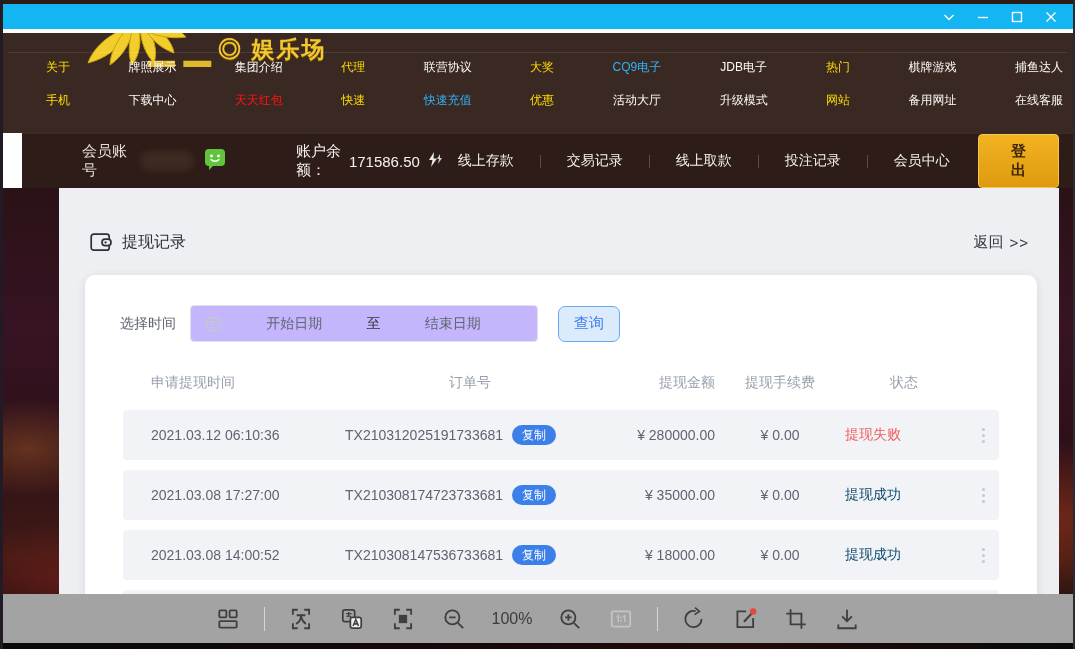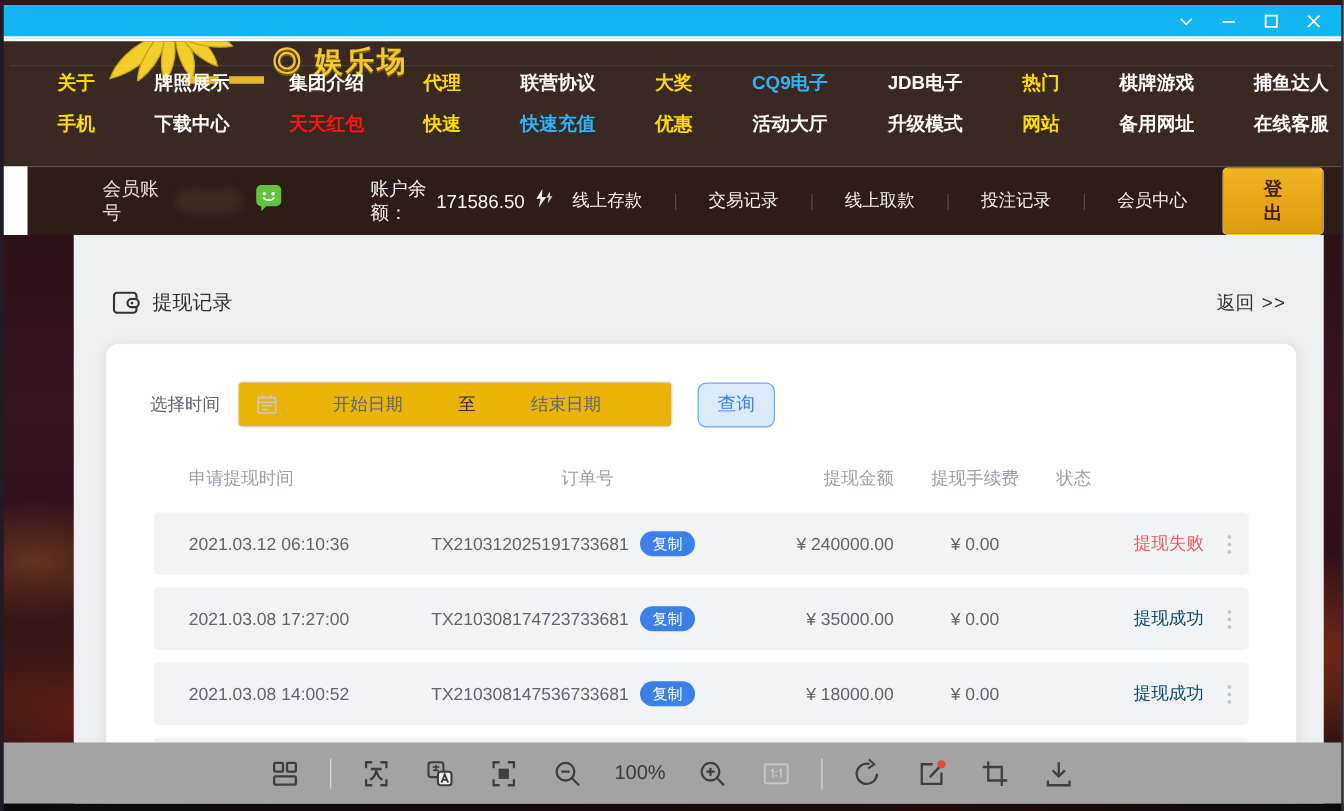--- a/index.html
+++ b/index.html
@@ -18,21 +18,21 @@
 
   
   .site-header { position:absolute; left:0; right:0; top:33px; height:100px; background:#3a2822; overflow:hidden; z-index:5; }
   .logo { position:absolute; left:84px; top:-34px; height:66px; display:flex; align-items:flex-end; gap:14px; }
   .logo-suffix { color:#f2c82e; font-size:23px; font-weight:700; letter-spacing:2px; text-shadow:0 1px 0 #7a5a00; }
   .logo-ghost { position:absolute; left:148px; top:18px; width:110px; height:16px; overflow:hidden;
                 color:#f2c82e; font-size:34px; font-weight:700; letter-spacing:10px; opacity:.9; }
   .logo-divider { position:absolute; left:8px; right:8px; top:19px; height:1px; background:rgba(255,255,255,.09); }
   .main-nav { position:absolute; left:46px; right:12px; top:24px; display:flex; justify-content:space-between; }
   .nav-col { display:flex; flex-direction:column; align-items:center; gap:13px; }
-  .nav-link { font-size:15px; font-weight:700; cursor:pointer; white-space:nowrap; line-height:20px; }
+  .nav-link { font-size:12px; font-weight:400; cursor:pointer; white-space:nowrap; line-height:20px; }
   .c-y{ color:#ffdc00; } .c-w{ color:#fdfbf8; } .c-r{ color:#ff1414; } .c-b{ color:#2fb3f8; } .c-g{ color:#3cd32a; }
 
   
   .account-bar { position:absolute; left:0; right:0; top:133px; height:55px; background:#2d1c17;
                  border-top:1px solid rgba(255,255,255,.07); z-index:5;
                  display:flex; align-items:center; padding:0 16px 0 60px;margin-left:22px; }
   .member-label { color:#e9ddd4; font-size:15px; }
   .member-blur { width:64px; height:20px; margin-left:8px; border-radius:10px; background:#3d2a22; filter:blur(3px); }
   .chat-icon { margin-left:10px; cursor:pointer; }
   .balance { margin-left:70px; color:#f5f2ef; font-size:15px; display:flex; align-items:center; gap:6px; }
@@ -56,41 +56,41 @@
   .section-title { font-size:16px; color:#2e3138; margin-left:10px; }
   .back-link { margin-left:auto; font-size:15px; color:#2e3138; cursor:pointer; display:flex; align-items:center; gap:6px; }
   .back-arrows { font-size:15px; letter-spacing:1px; color:#2e3138; }
 
   .card { position:absolute; left:26px; top:87px; width:952px; height:420px; background:#ffffff;
           border-radius:10px; box-shadow:0 2px 10px rgba(60,70,90,.12); }
 
   .filter-row { display:flex; align-items:center; padding:30px 0 0 35px; }
   .filter-label { font-size:14px; color:#5e6470; }
   .date-input { margin-left:14px; width:348px; height:37px; border:1px solid #dfe3e8; border-radius:4px;
-                background:#eab308; display:flex; align-items:center; padding:0 12px 0 14px; cursor:text; }
+                background:#c4b5fd; display:flex; align-items:center; padding:0 12px 0 14px; cursor:text; }
   .date-ph { flex:1; text-align:center; font-size:14px; color:#5f6672; }
   .date-sep { font-size:14px; color:#30333a; }
   .search-btn { margin-left:20px; width:62px; height:36px; background:#dcebfc; border:1px solid #6aa8f8;
                 border-radius:7px; color:#3a7ef0; font-size:15px; cursor:pointer; }
 
   .table-wrap { margin:24px 38px 0 38px; }
   .t-grid { display:grid; grid-template-columns:222px 250px 120px 130px 118px 1fr; align-items:center; }
   .t-head { height:34px; }
   .t-head > div { font-size:14px; color:#98a0ac; }
   .th-time{ padding-left:28px; } .th-order{ text-align:center; } .th-amount{ text-align:right; }
-  .th-fee{ text-align:center; } .th-status{ text-align:left; }
+  .th-fee{ text-align:center; } .th-status{ text-align:center; }
   .t-row { height:50px; margin-top:10px; background:#f1f3f6; border-radius:4px; }
   .t-row:first-of-type { margin-top:6px; }
   .td-time { padding-left:28px; font-size:14px; color:#5e6470; }
   .td-order { display:flex; align-items:center; gap:9px; font-size:14px; color:#5e6470; }
   .copy-badge { background:#3d7fe8; color:#fff; font-size:12px; line-height:20px; padding:0 10px;
                 border-radius:10px; cursor:pointer; }
   .td-amount { text-align:right; font-size:14px; color:#5e6470; }
   .td-fee { text-align:center; font-size:14px; color:#5e6470; }
-  .td-status { text-align:right; font-size:14px; }
+  .td-status { text-align:left; font-size:14px; }
   .st-fail { color:#f25c5c; cursor:pointer; } .st-ok { color:#0c4a6e; cursor:pointer; }
   .td-dots { display:flex; justify-content:flex-end; padding-right:8px; }
   .dots { width:3px; height:3px; border-radius:50%; background:#c2c8d2; cursor:pointer;
           box-shadow:0 -6px 0 #c2c8d2, 0 6px 0 #c2c8d2; margin:6px; }
   .t-row.partial { background:#f1f3f6; }
 
   
   .viewer-toolbar { position:absolute; left:0; right:0; top:594px; height:49px; background:#a3a3a3; z-index:15;
                     display:flex; align-items:center; justify-content:center; gap:21px; }
   .vt-icon { width:30px; height:30px; display:flex; align-items:center; justify-content:center; cursor:pointer; }
@@ -276,21 +276,21 @@
             <div class="th-status">状态</div>
             <div></div>
           </div>
 
           <div class="t-grid t-row">
             <div class="td-time">2021.03.12 06:10:36</div>
             <div class="td-order">
               <span>TX210312025191733681</span>
               <span class="copy-badge">复制</span>
             </div>
-            <div class="td-amount">¥ 240000.00</div>
+            <div class="td-amount">¥ 280000.00</div>
             <div class="td-fee">¥ 0.00</div>
             <div class="td-status st-fail">提现失败</div>
             <div class="td-dots">
                 <span class="dots"></span>
               </div>
           </div>
 
           <div class="t-grid t-row">
             <div class="td-time">2021.03.08 17:27:00</div>
             <div class="td-order">

